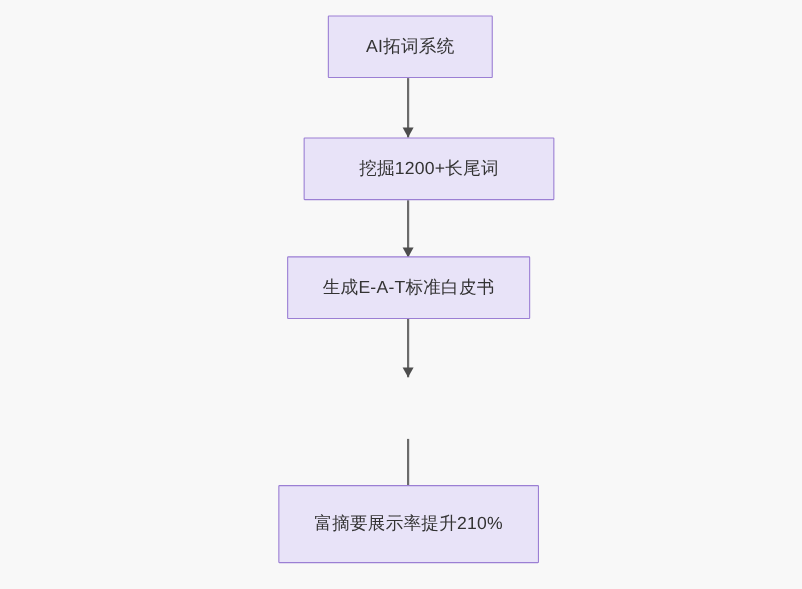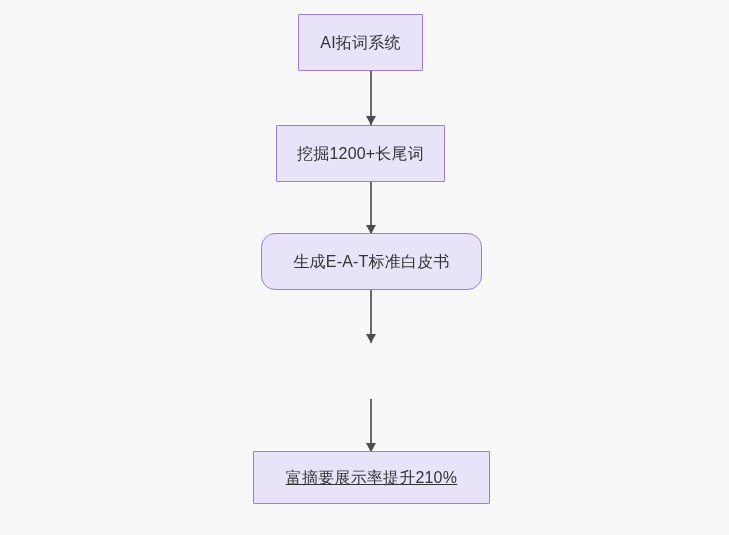--- a/index.html
+++ b/index.html
@@ -53,50 +53,50 @@
     border-right: 5.5px solid transparent;
     border-top: 9px solid #4d4d4d;
     left: -4.5px;
   }
 </style>
 </head>
 <body>
 
 <div id="flowchart-canvas">
 
-  <div class="node" style="left:298px; top:14px; width:125px; height:57px;">
+  <div class="node" style="left:298px; top:14px; width:150px; height:57px;">
     <span>AI拓词系统</span>
   </div>
 
   <div class="edge" style="left:370px; top:71px; width:2px; height:54px;">
     <div class="edge-line" style="height:54px;"></div>
     <div class="edge-arrow" style="top:45px;"></div>
   </div>
 
-  <div class="node" style="left:276px; top:125px; width:169px; height:57px;">
+  <div class="node" style="left:276px; top:125px; width:228px; height:57px;">
     <span>挖掘1200+长尾词</span>
   </div>
 
   <div class="edge" style="left:370px; top:182px; width:2px; height:52px;">
     <div class="edge-line" style="height:52px;"></div>
     <div class="edge-arrow" style="top:43px;"></div>
   </div>
 
-  <div class="node" style="left:261px; top:233px; width:221px; height:57px;border-radius:14px;">
+  <div class="node" style="left:261px; top:233px; width:221px; height:57px;">
     <span>生成E-A-T标准白皮书</span>
   </div>
 
   <div class="edge" style="left:370px; top:290px; width:2px; height:53px;">
     <div class="edge-line" style="height:53px;"></div>
     <div class="edge-arrow" style="top:44px;"></div>
   </div>
 
 
   <div class="edge" style="left:370px; top:399px; width:2px; height:53px;">
     <div class="edge-line" style="height:53px;"></div>
     <div class="edge-arrow" style="top:44px;"></div>
   </div>
 
-  <div class="node" style="left:253px; top:451px; width:237px; height:53px;text-decoration:underline;">
+  <div class="node" style="left:253px; top:441px; width:237px; height:71px;">
     <span>富摘要展示率提升210%</span>
   </div>
 
 </div>
 
 </body></html>

